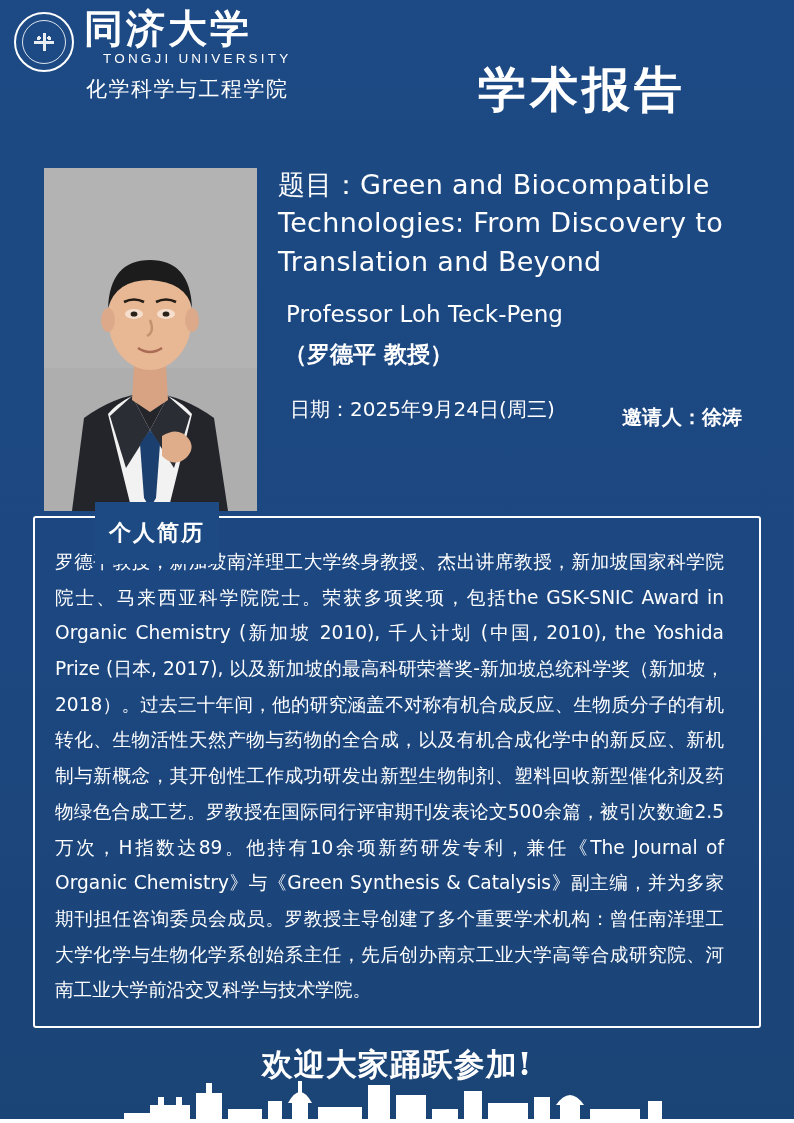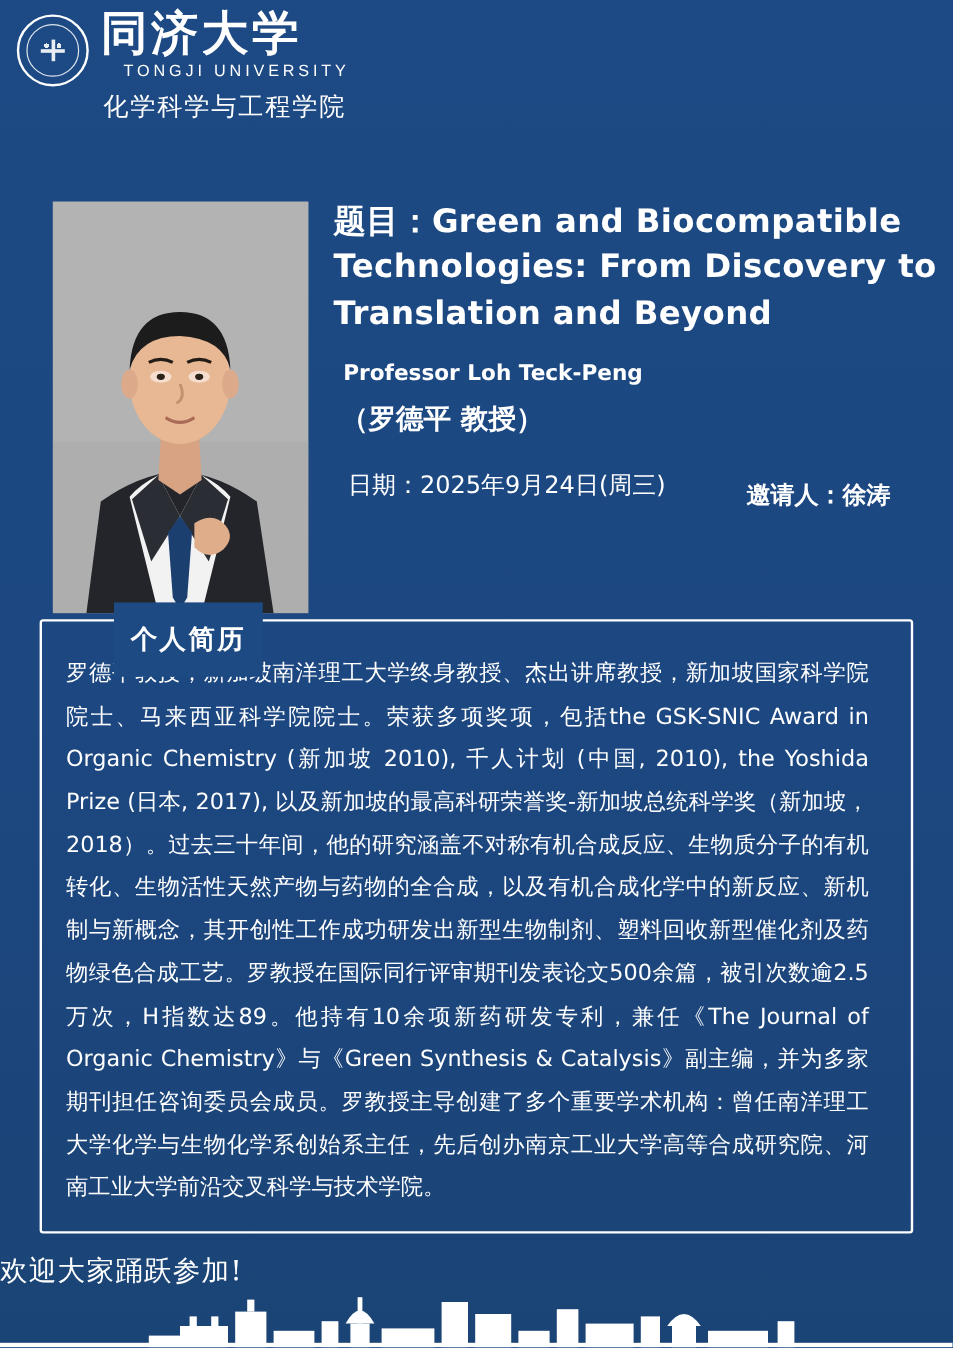--- a/index.html
+++ b/index.html
@@ -109,29 +109,29 @@
   .photo svg { display: block; width: 100%; height: 100%; }
 
   .info {
     position: absolute;
     left: 278px;
     top: 26px;
     right: 10px;
   }
   .talk-title {
     font-family: "DejaVu Sans", sans-serif;
-    font-weight: bold;
+    font-weight: normal;
     font-size: 27px;
     line-height: 1.42;
     letter-spacing: .3px;
   }
   .speaker-en {
     font-family: "DejaVu Sans", sans-serif;
-    font-weight: bold;
-    font-size: 18px;
+    font-weight: normal;
+    font-size: 23px;
     margin-top: 20px;
     margin-left: 8px;
   }
   .speaker-cn {
     font-family: "DejaVu Sans", sans-serif;
     font-weight: bold;
     font-size: 23px;
     margin-top: 12px;
     margin-left: 6px;
   }
@@ -177,24 +177,25 @@
   .bio-text {
     font-family: "DejaVu Sans", sans-serif;
     font-size: 18.6px;
     line-height: 1.92;
     text-align: justify;
     text-justify: inter-ideograph;
   }
 
   
   .welcome {
+    text-align: center;
     margin-top: 16px;
     font-family: "DejaVu Serif", serif;
-    font-weight: normal;
-    font-size: 23px;
+    font-weight: bold;
+    font-size: 31px;
     letter-spacing: 1px;
   }
   .skyline {
     position: absolute;
     left: 0;
     bottom: 0;
     width: 794px;
     height: 48px;
   }
   .skyline svg { display: block; width: 100%; height: 100%; }
@@ -208,20 +209,21 @@
     <div class="logo-block">
       <div class="logo-seal">
         <div class="seal-core"></div>
       </div>
       <div class="logo-text">
         <div class="logo-cn">同济大学</div>
         <div class="logo-en">TONGJI UNIVERSITY</div>
         <div class="logo-school">化学科学与工程学院</div>
       </div>
     </div>
+    <div class="header-title">学术报告</div>
   </div>
 
   <div class="main">
     <div class="photo">
       <svg viewBox="0 0 213 343" preserveAspectRatio="none" aria-hidden="true">
         <rect x="0" y="0" width="213" height="343" fill="#b3b3b3"></rect>
         <rect x="0" y="200" width="213" height="143" fill="#aeaeae"></rect>
 
         <path d="M28 343 L40 250 Q70 228 105 224 Q140 228 170 250 L184 343 Z" fill="#23252b"></path>
 

